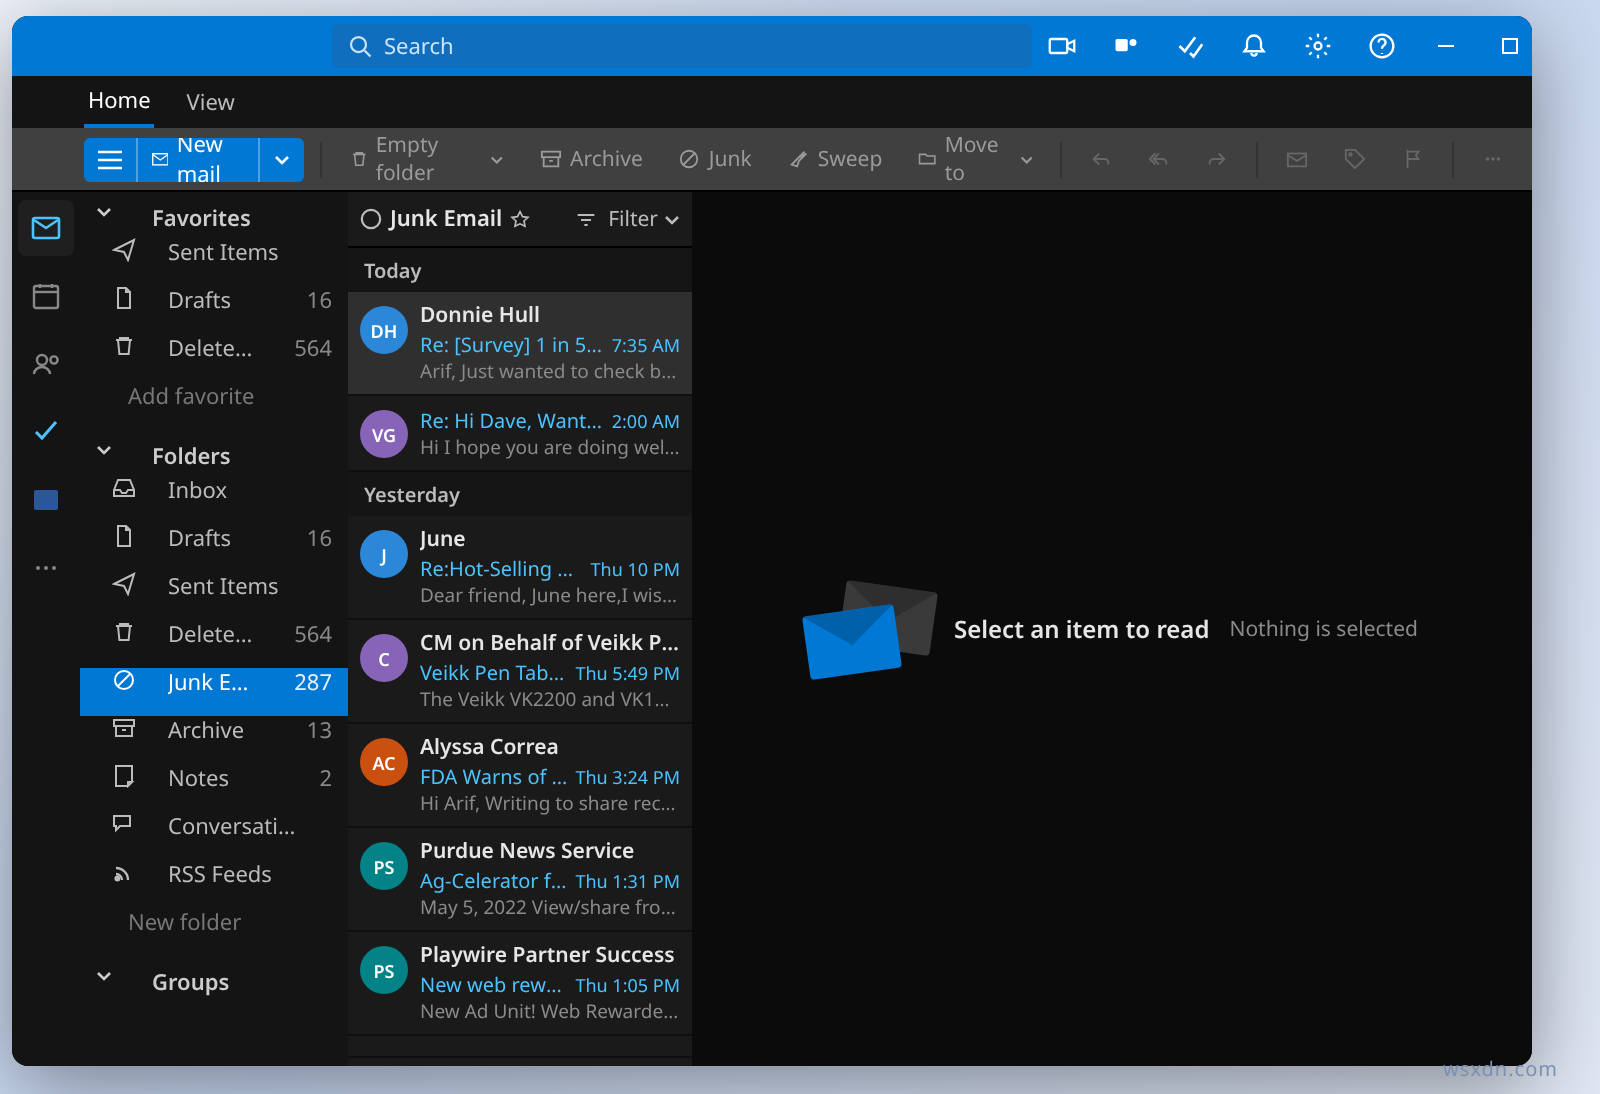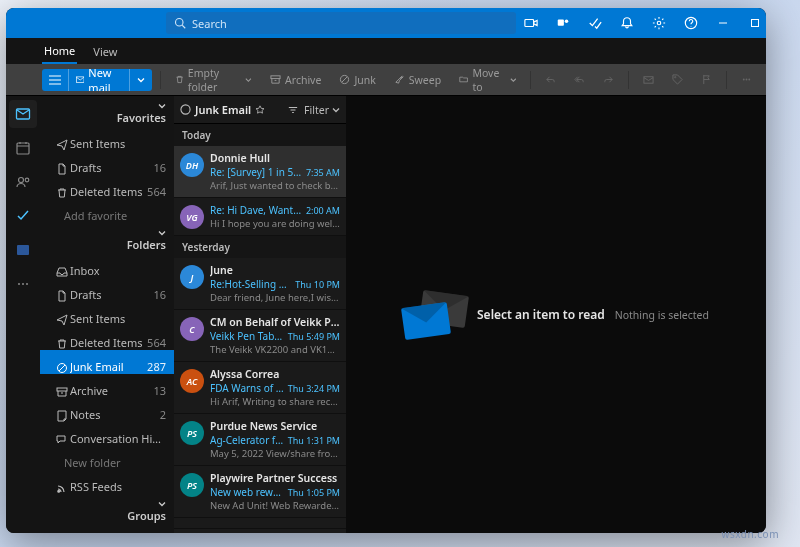--- a/index.html
+++ b/index.html
@@ -21,36 +21,36 @@
 .tbtn2 { height:22px; display:flex; align-items:center; gap:4px; padding:0 6px; color:#9a9a9a; font-size:10.5px; border-radius:3px; cursor:pointer; }
 .newmail-group { display:flex; align-items:center; background:#0078d4; color:#fff; border-radius:3px; height:22px; overflow:hidden; }
 .newmail-group .seg { padding:0 7px; display:flex; align-items:center; height:100%; cursor:pointer; gap:4px; }
 .newmail-group .seg.div { border-left:1px solid rgba(255,255,255,.3); }
 .sep { width:1px; height:18px; background:#333; margin:0 2px; }
 .content { flex:1; display:flex; min-height:0; }
 .rail { width:34px; background:#141414; display:flex; flex-direction:column; align-items:center; padding-top:4px; gap:6px; }
 .rail .ricon { width:28px; height:28px; display:flex; align-items:center; justify-content:center; border-radius:4px; cursor:pointer; color:#888; }
 .rail .ricon.active { color:#4cc2ff; background:#1f1f1f; }
 .nav { width:134px; background:#141414; display:flex; flex-direction:column; font-size:11px; overflow-y:auto; }
-.nav-section { padding:6px 8px 2px 8px; display:flex; align-items:flex-end; gap:0; color:#ccc; font-weight:600; cursor:pointer;flex-direction:column; }
-.nav-item { height:24px; display:flex; align-items:flex-end; padding:0 8px 0 16px; gap:2px; cursor:pointer; color:#bbb; }
+.nav-section { padding:6px 8px 2px 8px; display:flex; align-items:flex-start; gap:20px; color:#ccc; font-weight:600; cursor:pointer; }
+.nav-item { height:24px; display:flex; align-items:flex-start; padding:0 8px 0 16px; gap:16px; cursor:pointer; color:#bbb; }
 .nav-item.selected { background:#0078d4; color:#fff; }
 .nav-item .nlabel { flex:1; white-space:nowrap; overflow:hidden; text-overflow:ellipsis; }
 .nav-item .ncount { font-size:11px; color:#888; }
 .nav-item.selected .ncount { color:#e6f1fb; }
 .nav-item.add { color:#777; padding-left:24px; }
 .list { width:172px; background:#1a1a1a; display:flex; flex-direction:column; min-height:0; }
 .list-head { height:28px; display:flex; align-items:center; padding:0 6px; gap:6px; background:#1a1a1a; border-bottom:1px solid #000; }
 .list-head .foldername { font-weight:600; color:#e6e6e6; font-size:11px; flex:1; display:flex; align-items:center; gap:4px; }
 .list-head .filter { font-size:10.5px; color:#bbb; display:flex; align-items:center; gap:3px; cursor:pointer; }
 .list-body { flex:1; overflow-y:auto; }
 .group-header { background:#151515; color:#bbb; font-size:10px; font-weight:600; padding:4px 8px; }
 .msg { display:flex; gap:6px; padding:5px 6px; border-bottom:1px solid #0f0f0f; cursor:pointer; }
 .msg.selected { background:#2f2f2f; }
-.avatar { width:24px; height:24px; border-radius:50%; flex:0 0 24px; display:flex; align-items:center; justify-content:center; color:#fff; font-size:9px; font-weight:600; margin-top:2px;font-style:italic;}
+.avatar { width:24px; height:24px; border-radius:50%; flex:0 0 24px; display:flex; align-items:center; justify-content:center; color:#fff; font-size:9px; font-weight:600; margin-top:2px;}
 .msg .lines { flex:1; min-width:0; }
 .msg .from { color:#e6e6e6; font-size:10.5px; font-weight:600; white-space:nowrap; overflow:hidden; text-overflow:ellipsis; }
 .msg .row2 { display:flex; gap:4px; align-items:baseline; }
 .msg .subject { color:#4cc2ff; font-size:10px; flex:1; white-space:nowrap; overflow:hidden; text-overflow:ellipsis; }
 .msg .time { color:#4cc2ff; font-size:9px; flex:0 0 auto; }
 .msg .preview { color:#8a8a8a; font-size:9.5px; white-space:nowrap; overflow:hidden; text-overflow:ellipsis; }
 .reading { flex:1; background:#0b0b0b; display:flex; flex-direction:row; align-items:center; justify-content:center; gap:10px; }
 .envelope-stack { position:relative; width:64px; height:44px; }
 .env { position:absolute; width:46px; height:32px; border-radius:2px; }
 .env.back { background:#3a3a3a; right:0; top:0; transform:rotate(8deg); }
@@ -389,32 +389,32 @@
         </div>
         <div class="nav-item">
     <span>
             <svg width="12" height="12" viewBox="0 0 12 12" fill="none" stroke="currentColor" stroke-width="1">
               <path d="M1 2h8v5H4l-2 2V7H1z"></path>
             </svg>
           </span>
     <span class="nlabel">Conversation His…</span>
     <span class="ncount"></span>
         </div>
-        <div class="nav-item add">
-          <span>New folder</span>
-        </div>
         <div class="nav-item">
     <span>
             <svg width="12" height="12" viewBox="0 0 12 12" fill="none" stroke="currentColor" stroke-width="1.2">
               <path d="M2 4a6 6 0 0 1 6 6M2 7a3 3 0 0 1 3 3"></path>
               <circle cx="2.7" cy="9.3" r=".9" fill="currentColor"></circle>
             </svg>
           </span>
     <span class="nlabel">RSS Feeds</span>
     <span class="ncount"></span>
+        </div>
+        <div class="nav-item add">
+          <span>New folder</span>
         </div>
         <div class="nav-section">
           <svg class="chev" viewBox="0 0 8 8" fill="none" stroke="currentColor" stroke-width="1.3">
             <path d="M1 2.5 4 5.5 7 2.5"></path>
           </svg>
           <span>Groups</span>
         </div>
       </div>
 
     <div class="list">

